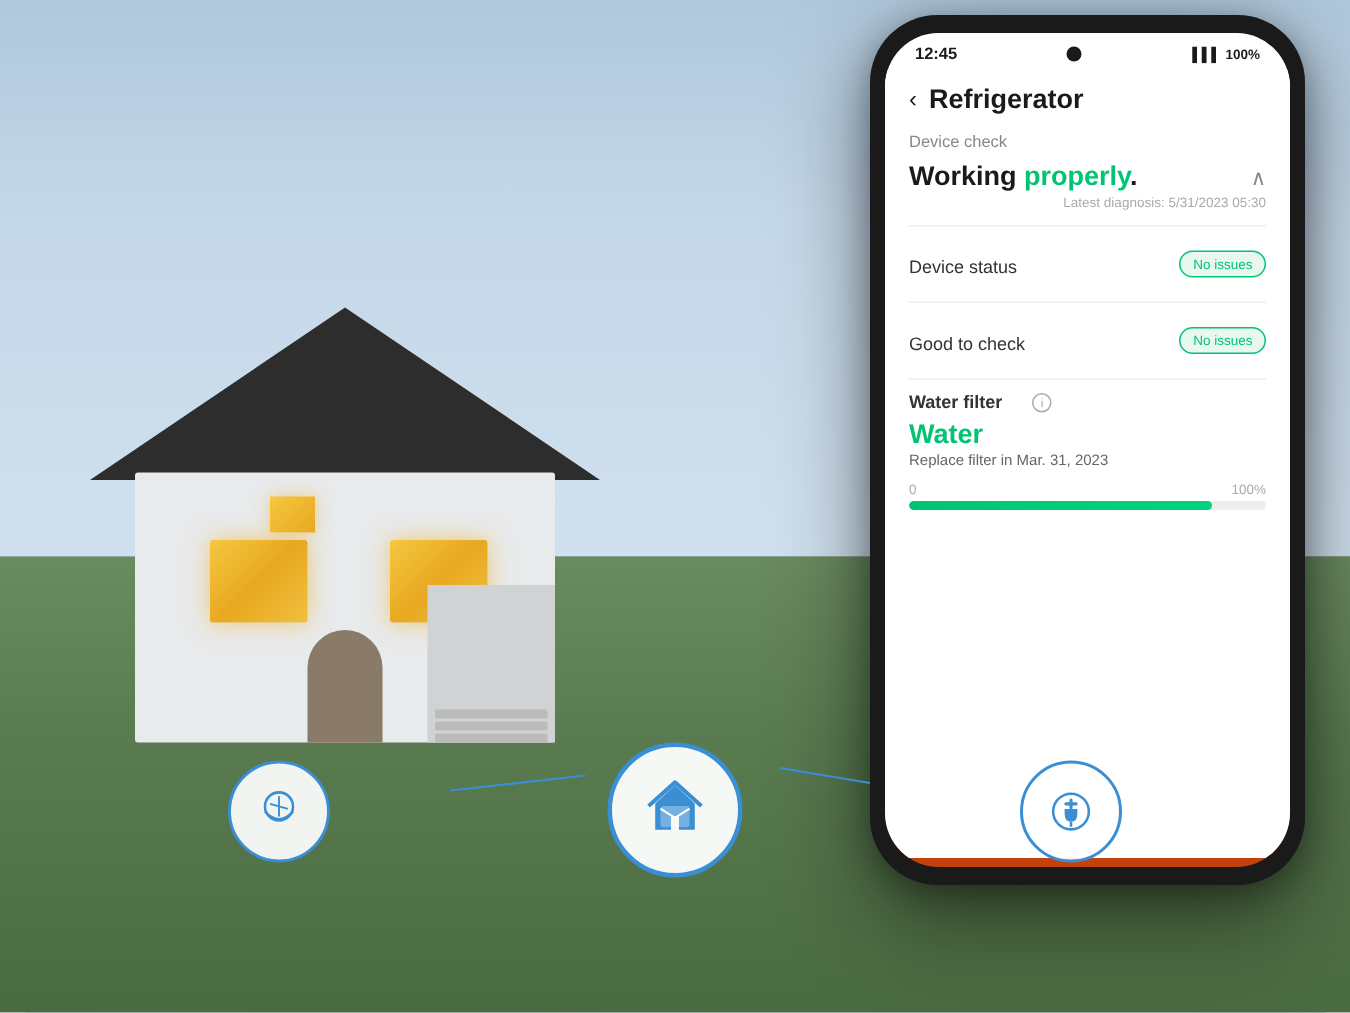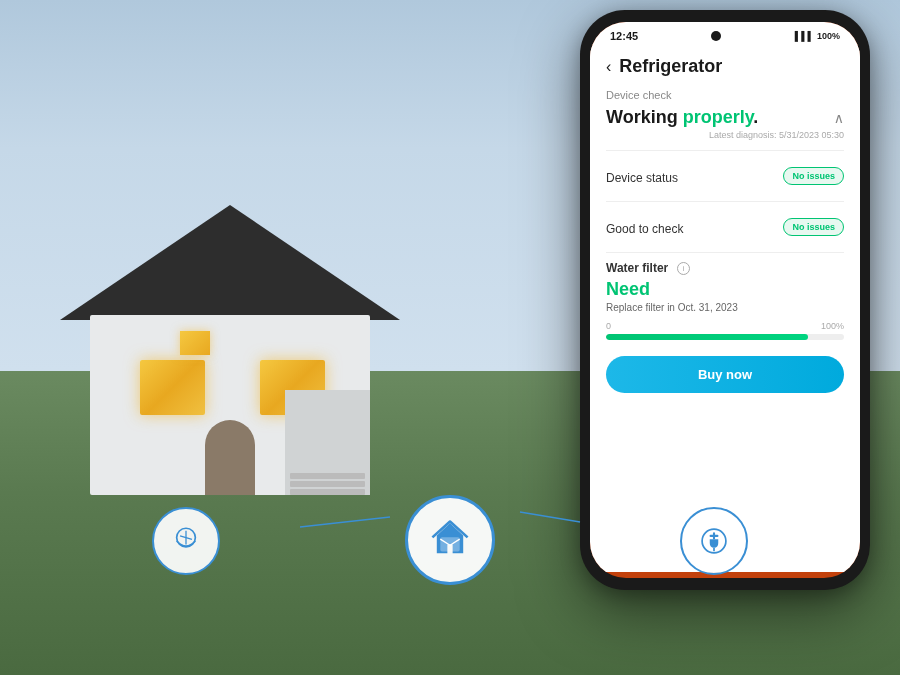--- a/index.html
+++ b/index.html
@@ -238,30 +238,30 @@
     .status-row-label {
       font-size: 12px;
       color: #333;
       font-weight: 500;
     }
 
     .badge-no-issues {
       background: #e8f8f0;
       color: #00c473;
       font-size: 9px;
-      font-weight: 700;
+      font-weight: 400;
       padding: 3px 8px;
       border-radius: 10px;
       border: 1px solid #00c473;
     }
 
     .water-filter-header {
       display: flex;
       align-items: center;
-      gap: 9px;
+      gap: 20px;
       margin-top: 8px;
     }
 
     .water-filter-title {
       font-size: 12px;
       color: #333;
       font-weight: 600;
     }
 
     .info-icon {
@@ -454,34 +454,33 @@
         </div>
 
         <div class="divider"></div>
 
         
         <div class="water-filter-header">
           <span class="water-filter-title">Water filter</span>
           <div class="info-icon">i</div>
         </div>
 
-        <div class="good-text">Need</div>
-        <div class="replace-text">Replace filter in Oct. 31, 2023</div>
+        <div class="good-text">Water</div>
+        <div class="replace-text">Replace filter in Mar. 31, 2023</div>
 
         <div class="progress-container">
           <div class="progress-labels">
             <span>0</span>
             <span>100%</span>
           </div>
           <div class="progress-bar-bg">
             <div class="progress-bar-fill" style="width: 85%;"></div>
           </div>
         </div>
 
-        <button class="buy-now-btn">Buy now</button>
       </div>
     </div>
   </div>
 </div>
 
 <svg style="position:absolute;bottom:128px;left:100px;width:620px;height:60px;z-index:12;pointer-events:none;">
   <line x1="200" y1="40" x2="290" y2="30" stroke="#3a8fd4" stroke-width="1.5" stroke-dasharray="none"></line>
   <line x1="420" y1="25" x2="480" y2="35" stroke="#3a8fd4" stroke-width="1.5"></line>
 </svg>
 

